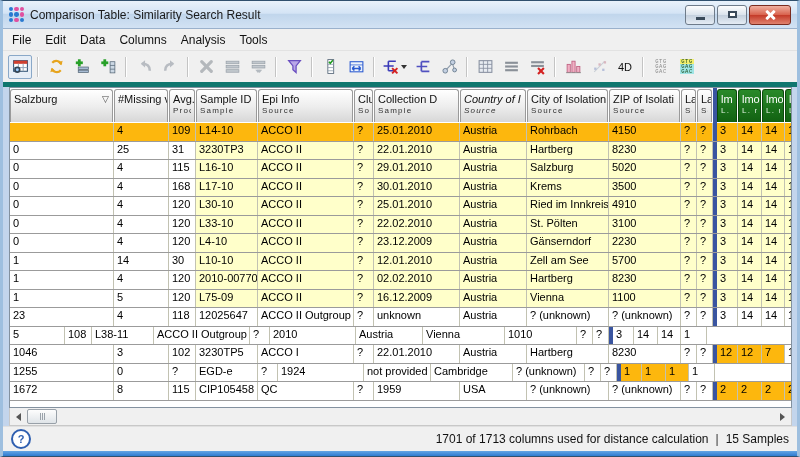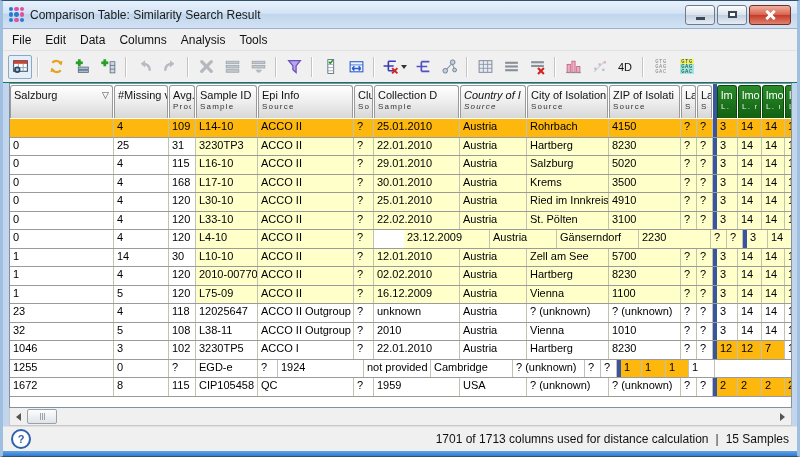--- a/index.html
+++ b/index.html
@@ -19,21 +19,21 @@
   .wbtn.close{width:40px;background:linear-gradient(#f0b0a0,#d8614c 50%,#c43a28 51%,#e0826e);border-color:#7a2c20;}
   .glyph-min{width:9px;height:3px;background:#3a4a5a;margin-top:7px;}
   .glyph-max{width:9px;height:7px;border:2px solid #3a4a5a;box-sizing:border-box;background:#fff;}
   .glyph-x{position:relative;width:10px;height:10px;}
   .glyph-x:before,.glyph-x:after{content:"";position:absolute;left:4px;top:-1px;width:3px;height:12px;background:#fff;border-radius:1px;}
   .glyph-x:before{transform:rotate(45deg);} .glyph-x:after{transform:rotate(-45deg);}
   
   .menubar{height:21px;flex:0 0 auto;display:flex;align-items:center;background:#f0f0f0;border-bottom:1px solid #e2e2e2;padding-left:2px;}
   .mitem{font-size:12px;color:#111;padding:2px 7px;cursor:default;}
   
-  .toolbar{height:31px;flex:0 0 auto;display:flex;align-items:center;background:#f0f0f0;border-bottom:1px solid #0f766e;padding:0 4px;}
+  .toolbar{height:31px;flex:0 0 auto;display:flex;align-items:center;background:#f0f0f0;border-bottom:5px solid #0f766e;padding:0 4px;}
   .tbtn{height:24px;min-width:24px;border:1px solid transparent;background:transparent;display:flex;align-items:center;justify-content:center;padding:1px;margin:0 1px;}
   .tbtn.active{border:1px solid #8aa8c8;background:#e6eef7;border-radius:2px;}
   .tsep{width:1px;height:20px;background:#c4c4c4;border-right:1px solid #fff;margin:0 4px;}
   .fourd{font-size:11px;color:#111;}
   .seq{display:flex;flex-direction:column;line-height:5px;font-family:"Liberation Mono",monospace;font-size:5.5px;letter-spacing:0.5px;}
   .seq i{font-style:normal;padding:0 1px;}
   .seq.gray i{color:#8a8a8a;}
   .seq.colored i{color:#1a4a1a;}
   .seq.colored i.bg-yel{background:#f2ee6e;}
   .seq.colored i.bg-cyn{background:#9fe5e5;}
@@ -582,21 +582,21 @@
             <div class="tc bg-y" style="width: 23px;">14</div>
             <div class="tc bg-y" style="width: 26px;">1</div>
           </div>
           <div class="trow">
             <div class="tc bg-w" style="width: 104px;">0</div>
             <div class="tc bg-w" style="width: 55px;">4</div>
             <div class="tc bg-w" style="width: 27px;">120</div>
             <div class="tc bg-y" style="width: 62px;">L4-10</div>
             <div class="tc bg-y" style="width: 96px;">ACCO II</div>
             <div class="tc bg-y" style="width: 20px;">?</div>
-            <div class="tc bg-y" style="width: 86px; margin-left: 30px;">23.12.2009</div>
+            <div class="tc bg-y" style="width: 86px;">23.12.2009</div>
             <div class="tc bg-y" style="width: 67px;">Austria</div>
             <div class="tc bg-y" style="width: 82px;">Gänserndorf</div>
             <div class="tc bg-y" style="width: 72px;">2230</div>
             <div class="tc bg-y" style="width: 16px;">?</div>
             <div class="tc bg-y" style="width: 16px;">?</div>
             <div class="dcell"></div>
             <div class="tc bg-y" style="width: 21px;">3</div>
             <div class="tc bg-y" style="width: 24px;">14</div>
             <div class="tc bg-y" style="width: 23px;">14</div>
             <div class="tc bg-y" style="width: 26px;">1</div>
@@ -671,21 +671,20 @@
             <div class="tc bg-w" style="width: 72px;">? (unknown)</div>
             <div class="tc bg-w" style="width: 16px;">?</div>
             <div class="tc bg-w" style="width: 16px;">?</div>
             <div class="dcell"></div>
             <div class="tc bg-w" style="width: 21px;">3</div>
             <div class="tc bg-w" style="width: 24px;">14</div>
             <div class="tc bg-w" style="width: 23px;">14</div>
             <div class="tc bg-w" style="width: 26px;">1</div>
           </div>
           <div class="trow">
-            <div class="tc bg-w" style="width: 104px;">32</div>
             <div class="tc bg-w" style="width: 55px;">5</div>
             <div class="tc bg-w" style="width: 27px;">108</div>
             <div class="tc bg-w" style="width: 62px;">L38-11</div>
             <div class="tc bg-w" style="width: 96px;">ACCO II Outgroup</div>
             <div class="tc bg-w" style="width: 20px;">?</div>
             <div class="tc bg-w" style="width: 86px;">2010</div>
             <div class="tc bg-w" style="width: 67px;">Austria</div>
             <div class="tc bg-w" style="width: 82px;">Vienna</div>
             <div class="tc bg-w" style="width: 72px;">1010</div>
             <div class="tc bg-w" style="width: 16px;">?</div>

